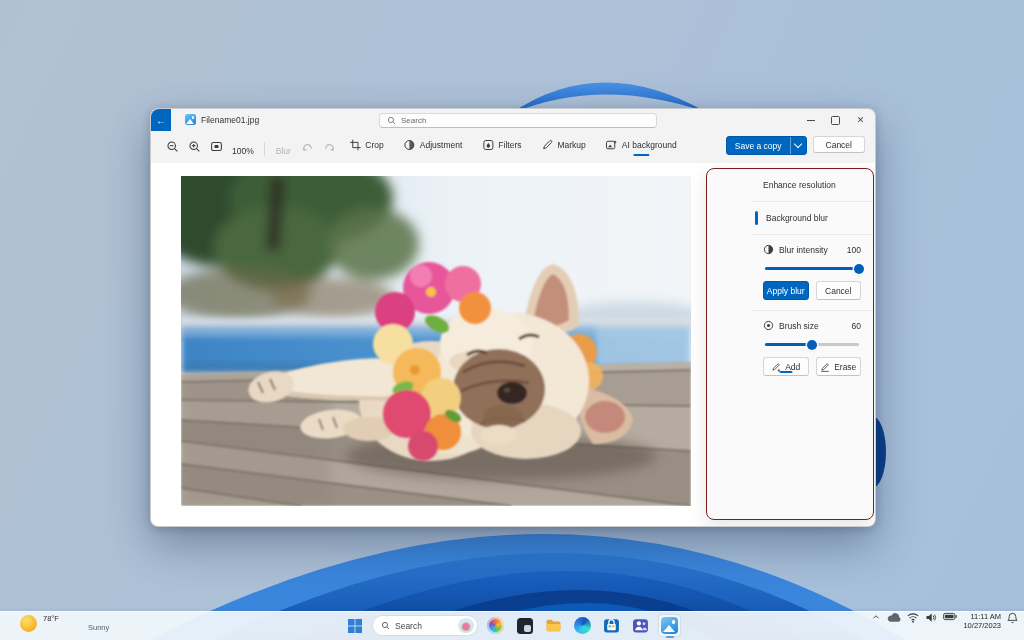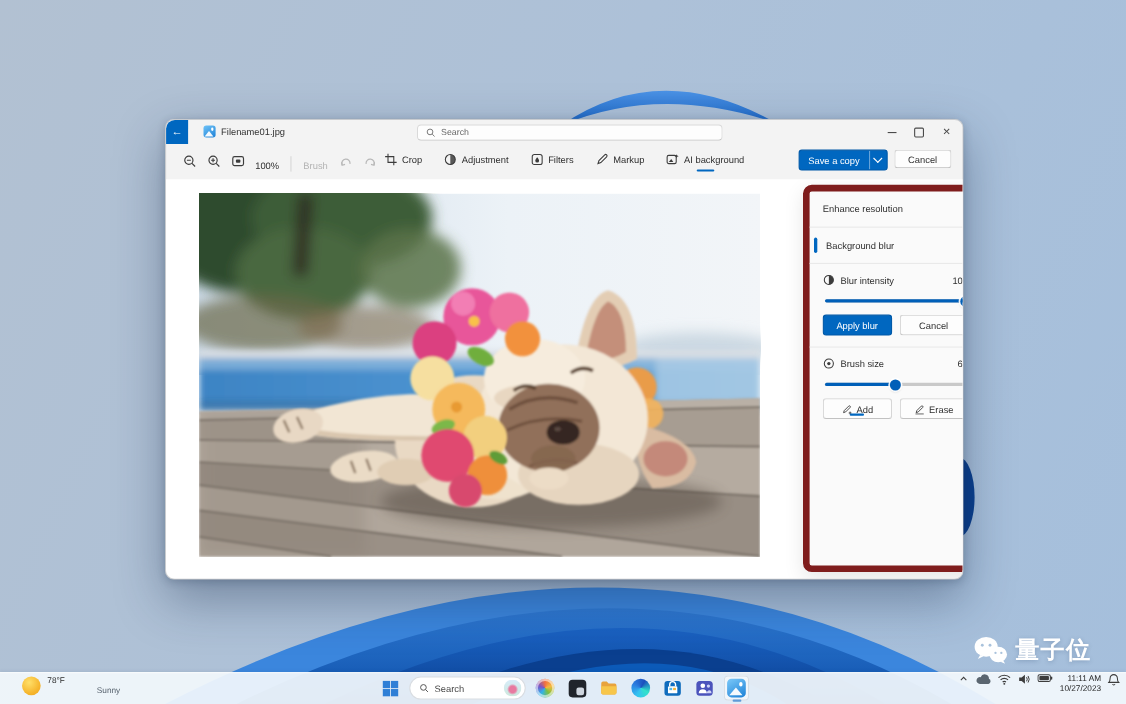--- a/index.html
+++ b/index.html
@@ -47,22 +47,22 @@
   .btn-save .sd{width:1px;background:rgba(255,255,255,.4);}
   .btn-save .chev{width:15px;display:flex;align-items:center;justify-content:center;}
   .chev-down{width:5px;height:5px;border-right:1.2px solid #fff;border-bottom:1.2px solid #fff;transform:rotate(45deg);margin-top:-3px;}
   .btn-flat{height:17px;display:flex;align-items:center;padding:0 12px;background:#fdfdfd;border:1px solid #d6d6d6;
         border-bottom-color:#c2c2c2;border-radius:3px;font-size:8.5px;color:#2f2f2f;cursor:pointer;box-sizing:border-box;}
 
   .canvas{position:absolute;left:0;right:0;top:54px;bottom:0;background:#fff;border-radius:0 0 8px 8px;overflow:hidden;}
   .photo{position:absolute;left:30px;top:13px;width:510px;height:330px;cursor:crosshair;}
 
   
-  .panel{position:absolute;left:579px;top:5px;width:168px;height:352px;background:#fafafa;border:6px solid #7f1d1d;
-        border-radius:8px;box-shadow:0 6px 18px rgba(0,0,0,.10);box-sizing:border-box;}
+  .panel{position:absolute;left:555px;top:5px;width:168px;height:352px;background:#fafafa;border:1px solid #7f1d1d;
+        border-radius:8px;box-shadow:0 6px 18px rgba(0,0,0,.10);box-sizing:border-box;padding-left:44px;}
   .p-row{padding:11px 12px;font-size:8.5px;color:#2f2f2f;cursor:pointer;}
   .p-div{height:1px;background:#e9e9e9;}
   .p-row-accent{position:relative;padding:11px 12px 11px 15px;font-size:8.5px;color:#2f2f2f;cursor:pointer;}
   .accent-bar{position:absolute;left:4px;top:50%;transform:translateY(-50%);width:3px;height:14px;border-radius:2px;background:#0067c0;}
   .p-sec{padding:9px 12px 10px;}
   .p-subrow{display:flex;align-items:center;gap:5px;font-size:8.5px;color:#2f2f2f;}
   .p-subrow .val{margin-left:auto;color:#2f2f2f;}
   .slider{position:relative;height:12px;margin:7px 2px 3px;cursor:pointer;}
   .track{position:absolute;left:0;right:0;top:5px;height:3px;border-radius:2px;background:#c9c9c9;}
   .fill{position:absolute;left:0;top:5px;height:3px;border-radius:2px;background:#005fb8;}
@@ -131,33 +131,20 @@
     </defs>
     <path d="M510,114 Q600,52 706,112 Q600,76 510,114 Z" fill="url(#pg1)"></path>
     <path d="M150,640 Q560,428 905,640 Z" fill="#3b86dd"></path>
     <path d="M215,640 Q568,466 865,640 Z" fill="url(#pg2)"></path>
     <path d="M295,640 Q580,502 805,640 Z" fill="url(#pg3)"></path>
     <path d="M380,640 Q592,540 752,640 Z" fill="#0a3f8f"></path>
     <path d="M430,640 Q600,566 715,640 Z" fill="#0c5ab8"></path>
     <ellipse cx="872" cy="452" rx="14" ry="36" fill="#0a3f8f"></ellipse>
   </svg>
 
-  <div class="wm">
-    <svg width="31" height="27" viewBox="0 0 31 27">
-      <ellipse cx="11.5" cy="10" rx="10.5" ry="9" fill="#ffffff"></ellipse>
-      <path d="M6,17.5 L4,21 L9,18.5 Z" fill="#ffffff"></path>
-      <circle cx="8" cy="8.6" r="1.3" fill="#a9c2dc"></circle>
-        <circle cx="15" cy="8.6" r="1.3" fill="#a9c2dc"></circle>
-      <ellipse cx="22.5" cy="17" rx="8" ry="7" fill="#ffffff"></ellipse>
-      <path d="M27,22.5 L28.8,25.5 L24.5,23.6 Z" fill="#ffffff"></path>
-      <circle cx="20" cy="15.6" r="1.05" fill="#a9c2dc"></circle>
-        <circle cx="25.3" cy="15.6" r="1.05" fill="#a9c2dc"></circle>
-    </svg>
-    <span class="wm-text">量子位</span>
-  </div>
 
   <div class="window">
 
     <div class="titlebar">
       <div class="back-btn">
         <span>←</span>
       </div>
       <div class="tab">
         <span class="mini-photos"></span>
         <span>Filename01.jpg</span>
@@ -200,21 +187,21 @@
           </svg>
         </div>
         <div class="tbi">
           <svg width="13" height="13" viewBox="0 0 16 16">
             <rect x="2" y="3" width="12" height="10" rx="2" fill="none" stroke="#3c3c3c" stroke-width="1.3"></rect>
             <rect x="5.5" y="6.2" width="5" height="3.6" rx="1" fill="#3c3c3c"></rect>
           </svg>
         </div>
         <span class="zoom-level">100%</span>
         <span class="tb-sep"></span>
-        <span class="reset-lbl">Brush</span>
+        <span class="reset-lbl">Blur</span>
         <div class="tbi">
           <svg width="13" height="13" viewBox="0 0 16 16">
             <path d="M12.5 11a4.6 4.6 0 1 0-8.8 1" fill="none" stroke="#b8b8b8" stroke-width="1.4"></path>
             <path d="M3.2 9.2 3.7 12.6 7 11.6" fill="none" stroke="#b8b8b8" stroke-width="1.4"></path>
           </svg>
         </div>
         <div class="tbi">
           <svg width="13" height="13" viewBox="0 0 16 16">
             <path d="M3.5 11a4.6 4.6 0 1 1 8.8 1" fill="none" stroke="#b8b8b8" stroke-width="1.4"></path>
             <path d="M12.8 9.2 12.3 12.6 9 11.6" fill="none" stroke="#b8b8b8" stroke-width="1.4"></path>

